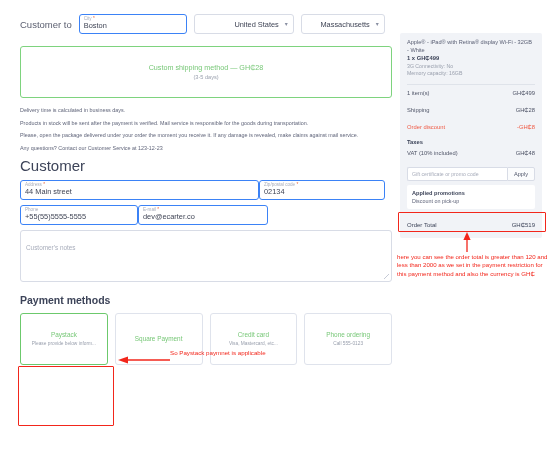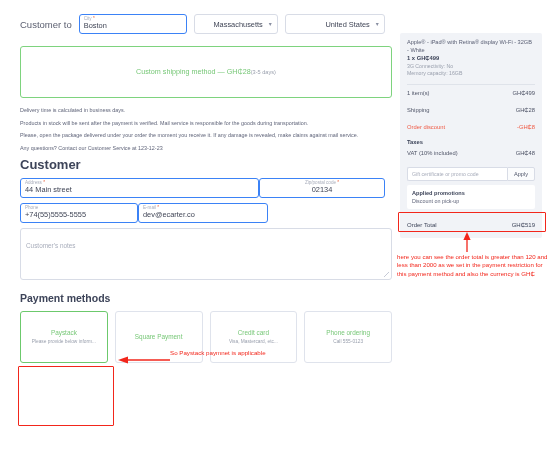--- a/index.html
+++ b/index.html
@@ -46,38 +46,38 @@
   }
   .sel .caret {
     position:absolute; right:5px; top:50%; transform:translateY(-50%);
     font-size:6px; color:#8a90a2; line-height:1;
   }
   .sel-state { width:84px; }
   .sel-country { width:100px; }
 
   .ship-box {
     margin-top: 12px; border:1px solid #7ed37e; border-radius:3px;
-    height: 52px; display:flex; flex-direction:row;
+    height: 52px; display:flex; flex-direction:column;
     align-items:center; justify-content:center; background:#fff;
   }
   .ship-name { font-size:7.2px; color:#76c776; line-height:10px; }
   .ship-days { font-size:5.6px; color:#9aa0ae; line-height:9px; }
 
   .notes-block { margin-top: 9px; }
   .notes-block p {
     margin: 0 0 5px 0; font-size:5.4px; line-height:7.5px; color:#60657a;
   }
 
   .section-title {
-    font-size: 13px; color:#3d4459; margin: 4px 0 6px 0; font-weight:bold;
+    font-size: 15px; color:#3d4459; margin: 4px 0 6px 0; font-weight:normal;
   }
 
   .form-row { display:flex; margin-bottom:5px; }
   .f-address { width: 239px; }
-  .f-zip { width: 126px; text-align: center; }
+  .f-zip { width: 126px; }
   .f-name { width: 118px; }
   .f-phone { width: 118px; }
   .f-email { width: 130px; }
 
   .textarea-box {
     border:1px solid #d8dce6; border-radius:3px; height:52px; background:#fff;
     padding:5px 5px 0 5px; position:relative; margin-top:2px;
   }
   .textarea-box .ta-ph { font-size:6.4px; color:#a8adbb; }
   .ta-grip {
@@ -179,27 +179,27 @@
 
 
     <div class="deliver-row">
       <span class="deliver-label">Customer to</span>
 
       <div class="field field-city">
         <span class="flabel"><span>City</span> <span class="req">*</span></span>
         <span class="fval">Boston</span>
       </div>
 
+      <div class="sel sel-country">
+        <span>United States</span>
+        <span class="caret">▾</span>
+      </div>
+
       <div class="sel sel-state">
         <span>Massachusetts</span>
-        <span class="caret">▾</span>
-      </div>
-
-      <div class="sel sel-country">
-        <span>United States</span>
         <span class="caret">▾</span>
       </div>
     </div>
 
     <div class="ship-box">
       <span class="ship-name">Custom shipping method — GH₵28</span>
       <span class="ship-days">(3-5 days)</span>
     </div>
 
     <div class="notes-block">
@@ -218,21 +218,21 @@
       </div>
       <div class="field f-zip">
         <span class="flabel"><span>Zip/postal code</span> <span class="req">*</span></span>
         <span class="fval">02134</span>
       </div>
     </div>
 
     <div class="form-row">
       <div class="field f-phone">
         <span class="flabel"><span>Phone</span></span>
-        <span class="fval">+74(55)5555-5555</span>
+        <span class="fval">+55(55)5555-5555</span>
       </div>
       <div class="field f-email">
         <span class="flabel"><span>E-mail</span> <span class="req">*</span></span>
         <span class="fval">dev@ecarter.co</span>
       </div>
     </div>
 
     <div class="textarea-box">
       <span class="ta-ph">Customer's notes</span>
       <span class="ta-grip"></span>

